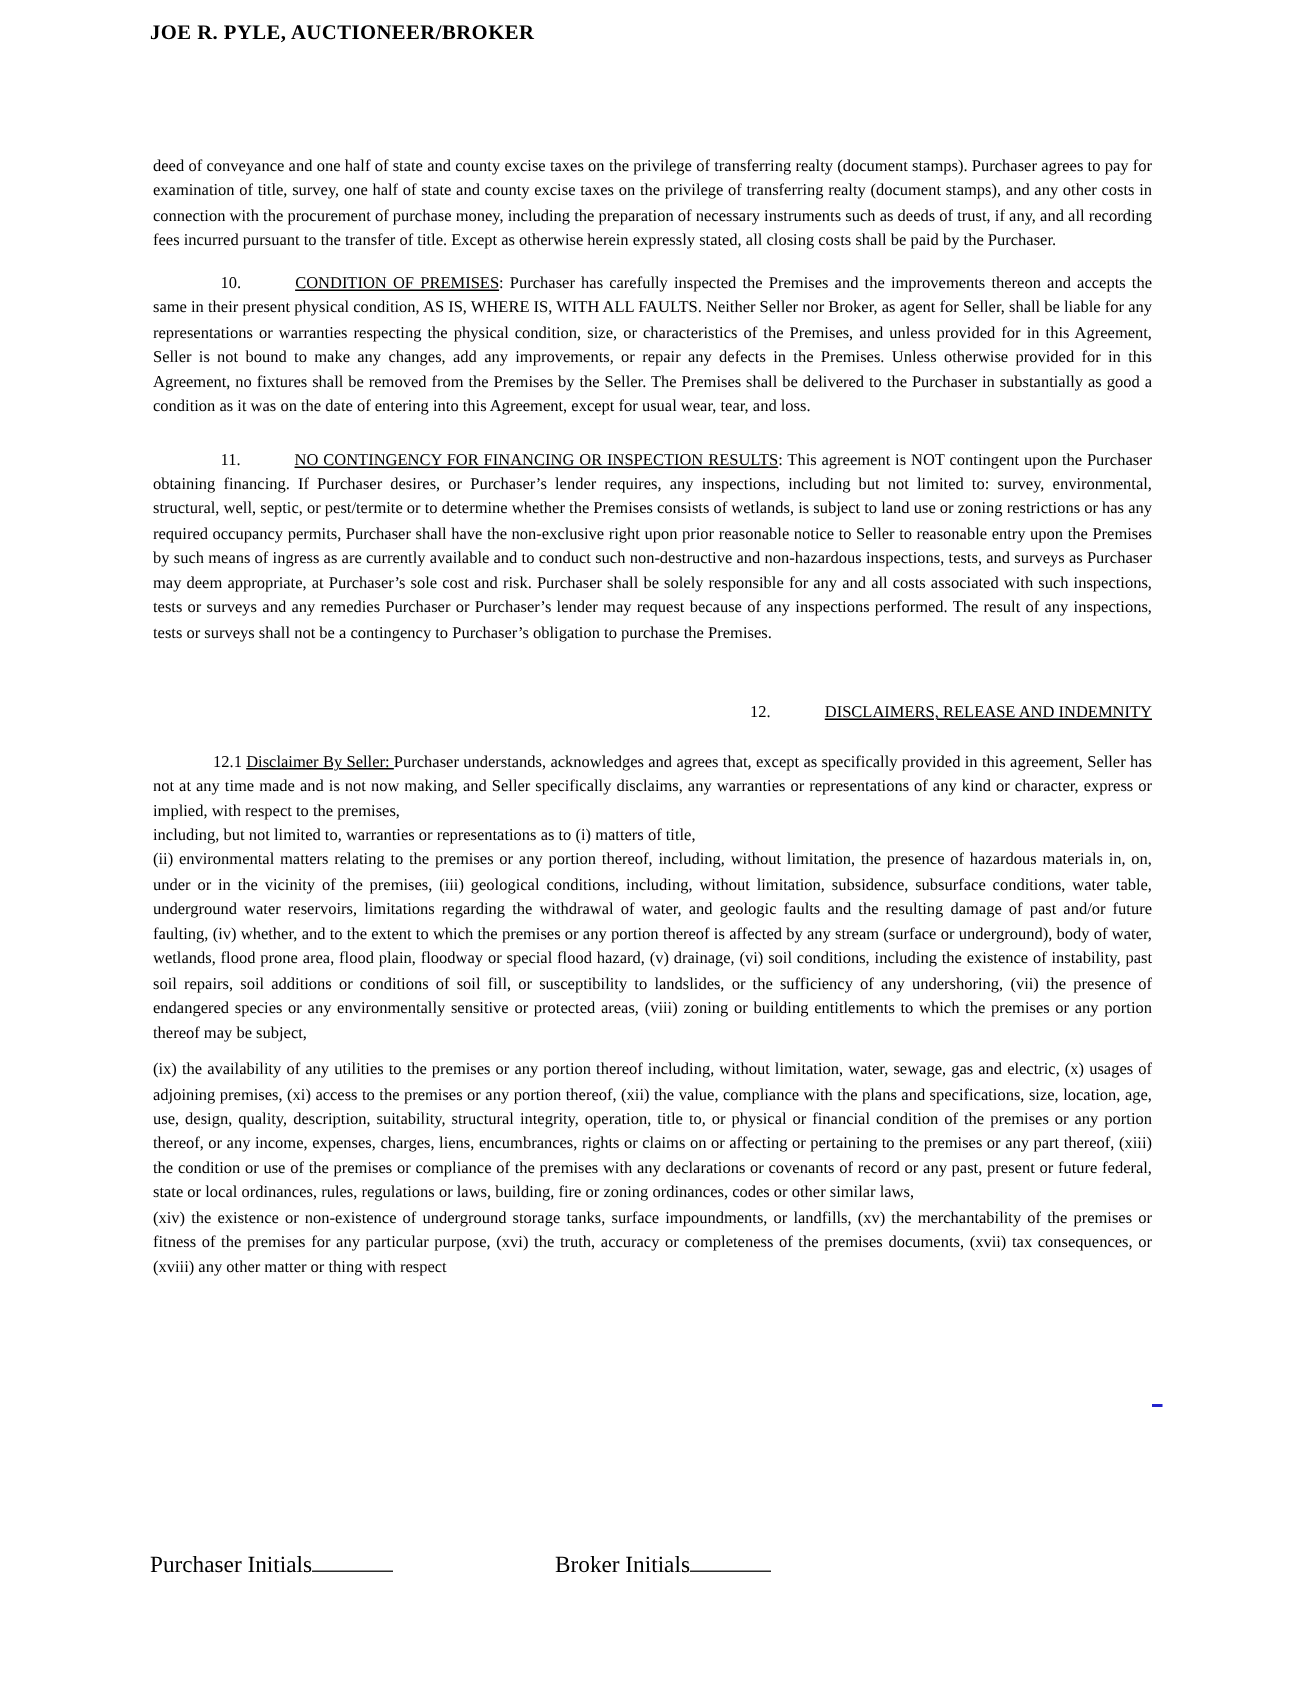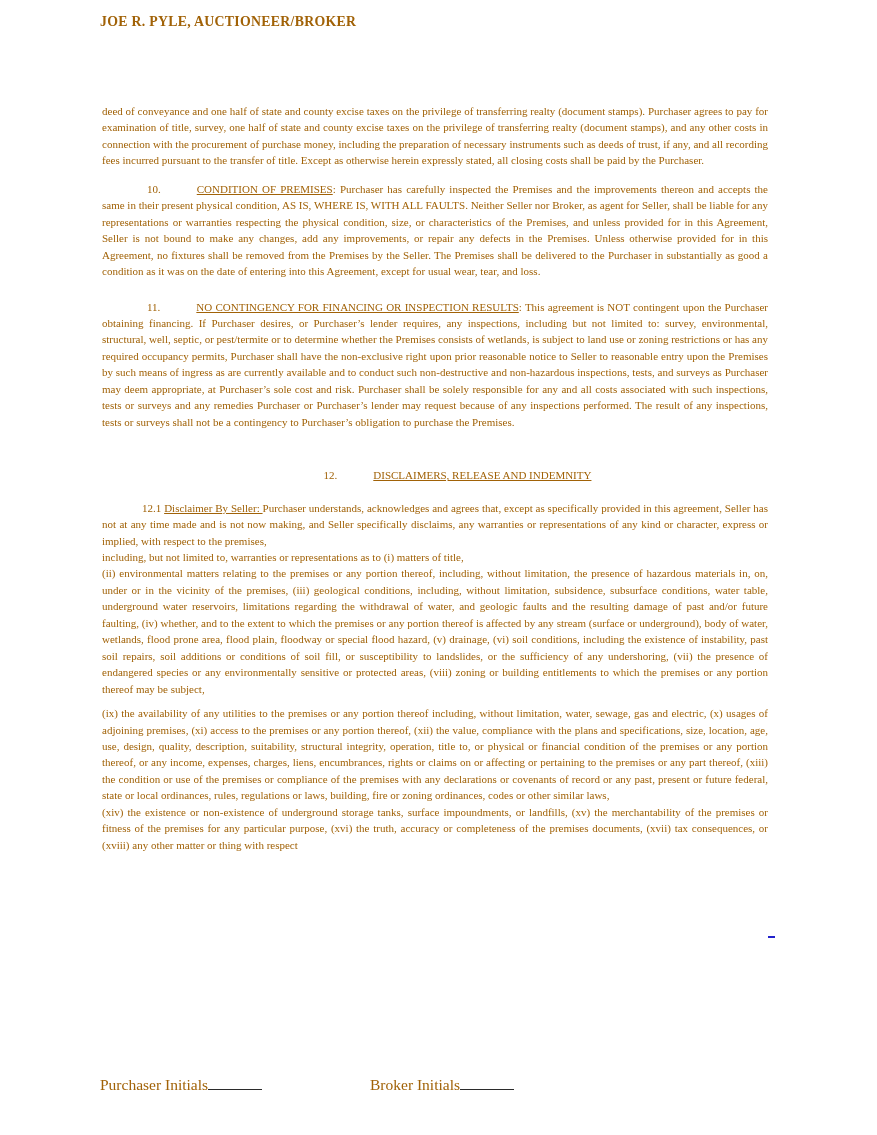--- a/index.html
+++ b/index.html
@@ -2,21 +2,21 @@
 <html><head>
 <meta charset="utf-8">
 <style>
   html, body { margin: 0; padding: 0; background: #ffffff; }
   .page {
     position: relative;
     width: 877px;
     height: 1135px;
     background: #ffffff;
     font-family: "Liberation Serif", "DejaVu Serif", serif;
-    color: #a16207;
+    color: #000000;
     overflow: hidden;
   }
   .doc-header {
     position: absolute;
     left: 100px;
     top: 14px;
     font-size: 13.8px;
     font-weight: bold;
     letter-spacing: 0.3px;
     white-space: nowrap;
@@ -24,39 +24,39 @@
   .doc-body {
     position: absolute;
     left: 102px;
     top: 103px;
     width: 666px;
     font-size: 11px;
     line-height: 16.45px;
     text-align: justify;
   }
   .para { margin: 0; }
-  .para.left { text-align: center; }
+  .para.left { text-align: right; }
   .u { text-decoration: underline; }
   .tab { display: inline-block; }
   .revision-dash {
     position: absolute;
     left: 768px;
     top: 936px;
     width: 7px;
     height: 2px;
     background: #2222cc;
   }
   .doc-footer {
     position: absolute;
     left: 0;
     top: 1033px;
     width: 877px;
     font-size: 15.5px;
   }
-  .footer-item { position: absolute; white-space: nowrap; margin-top: 42px; }
+  .footer-item { position: absolute; white-space: nowrap; }
   .footer-item.purchaser { left: 100px; }
   .footer-item.seller { left: 370px; }
   .blank {
     display: inline-block;
     width: 54px;
     height: 14px;
     border-bottom: 1.4px solid #2b2b2b;
     vertical-align: baseline;
   }
 </style>

